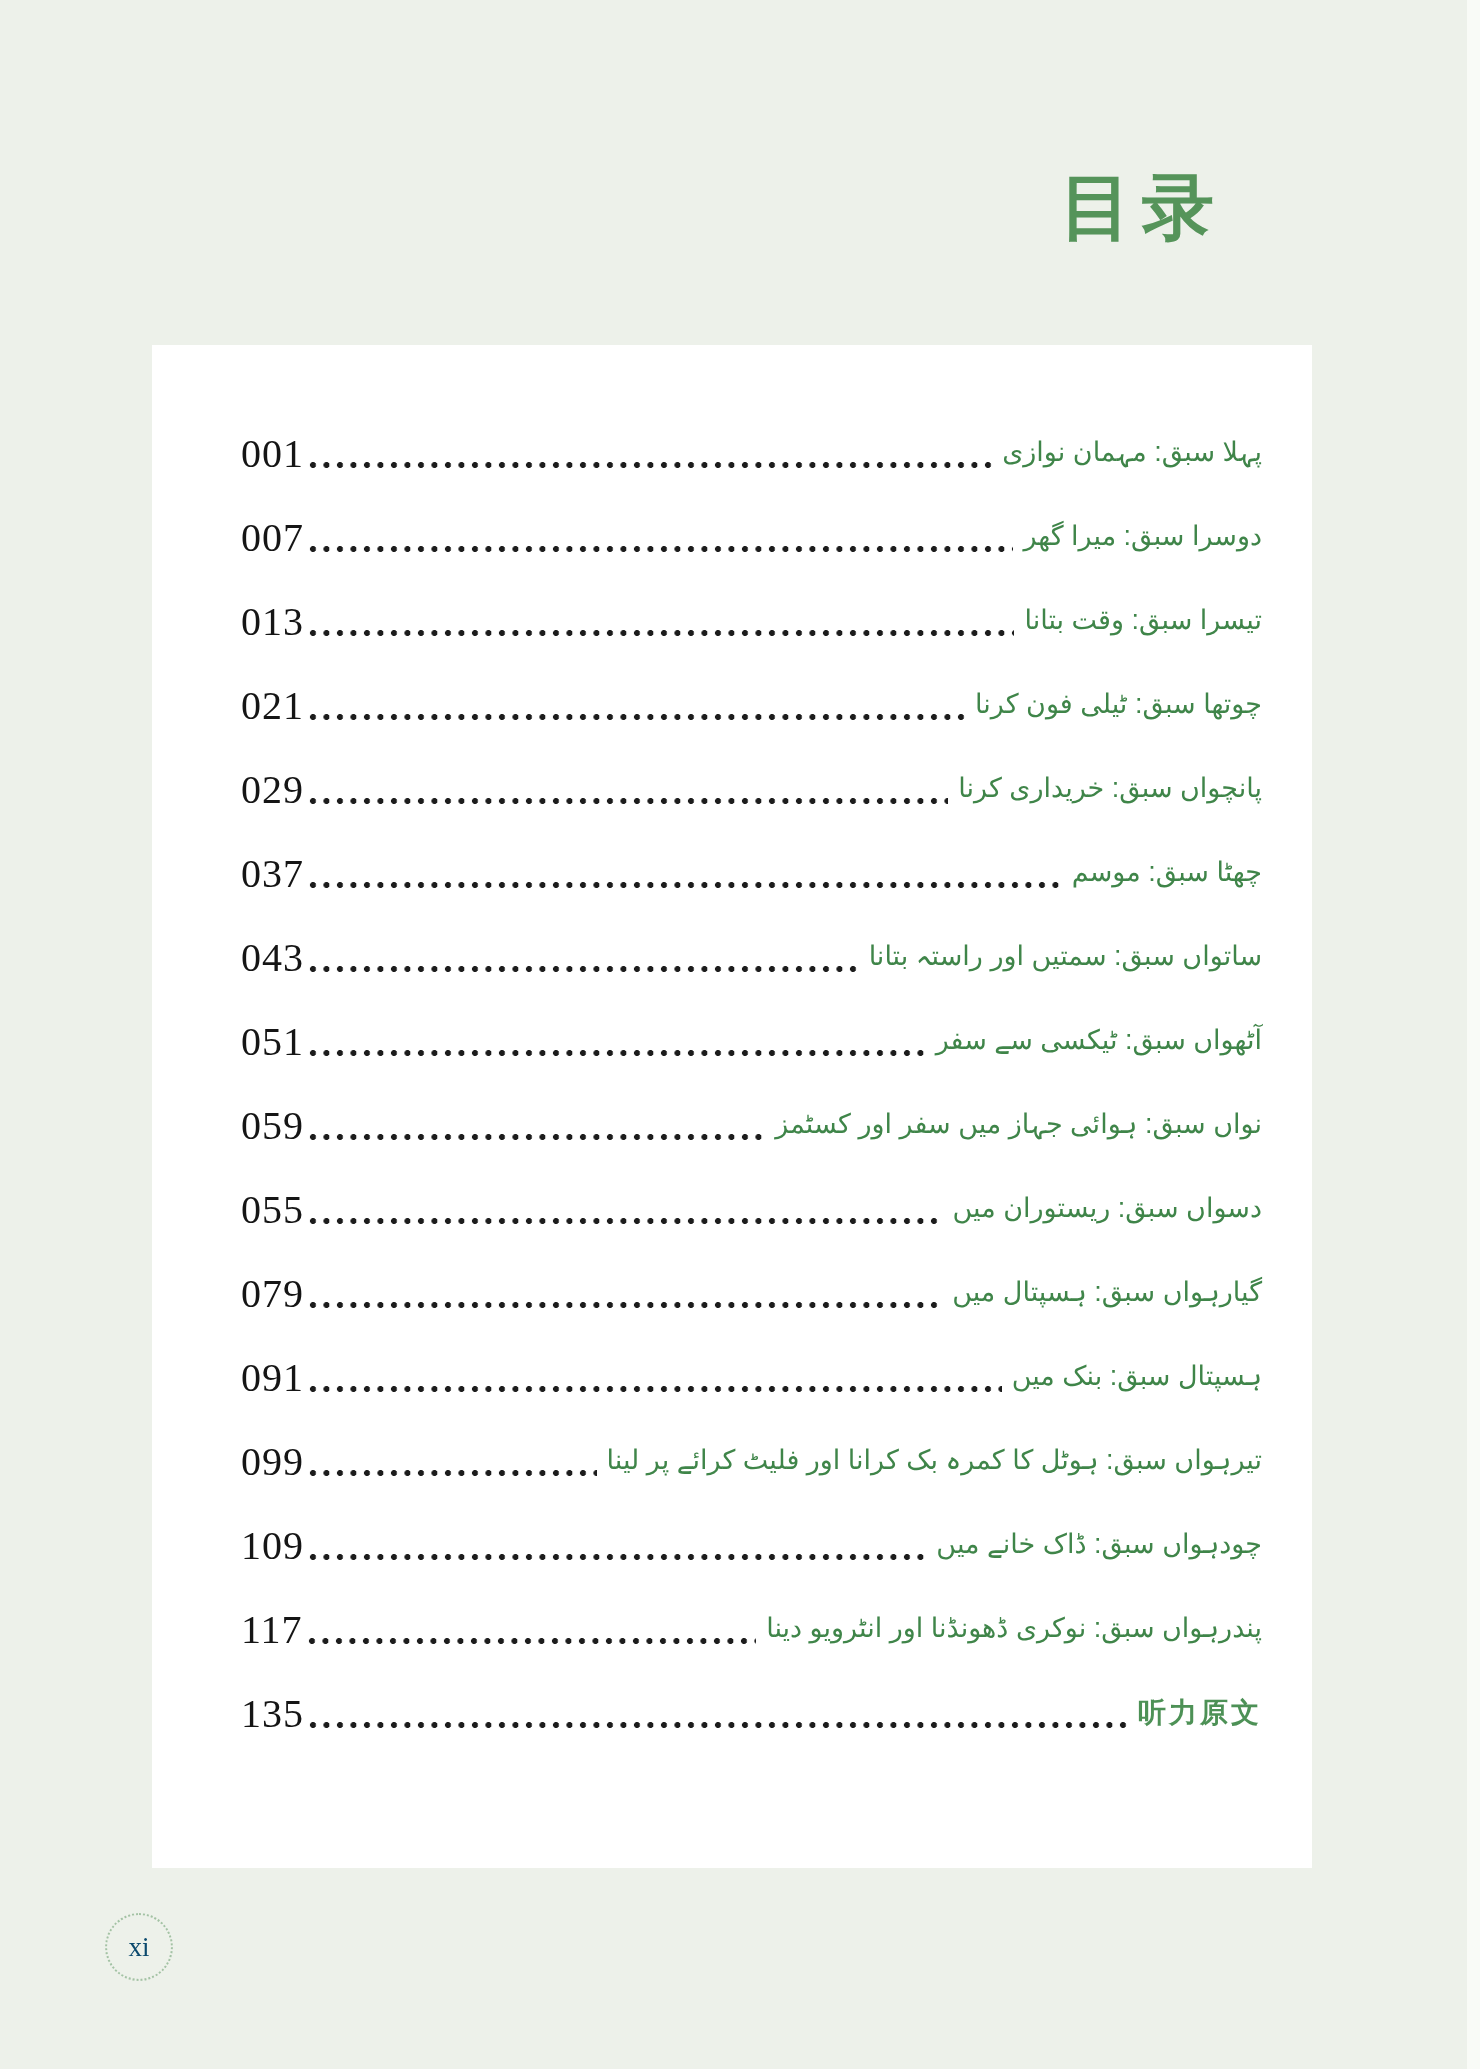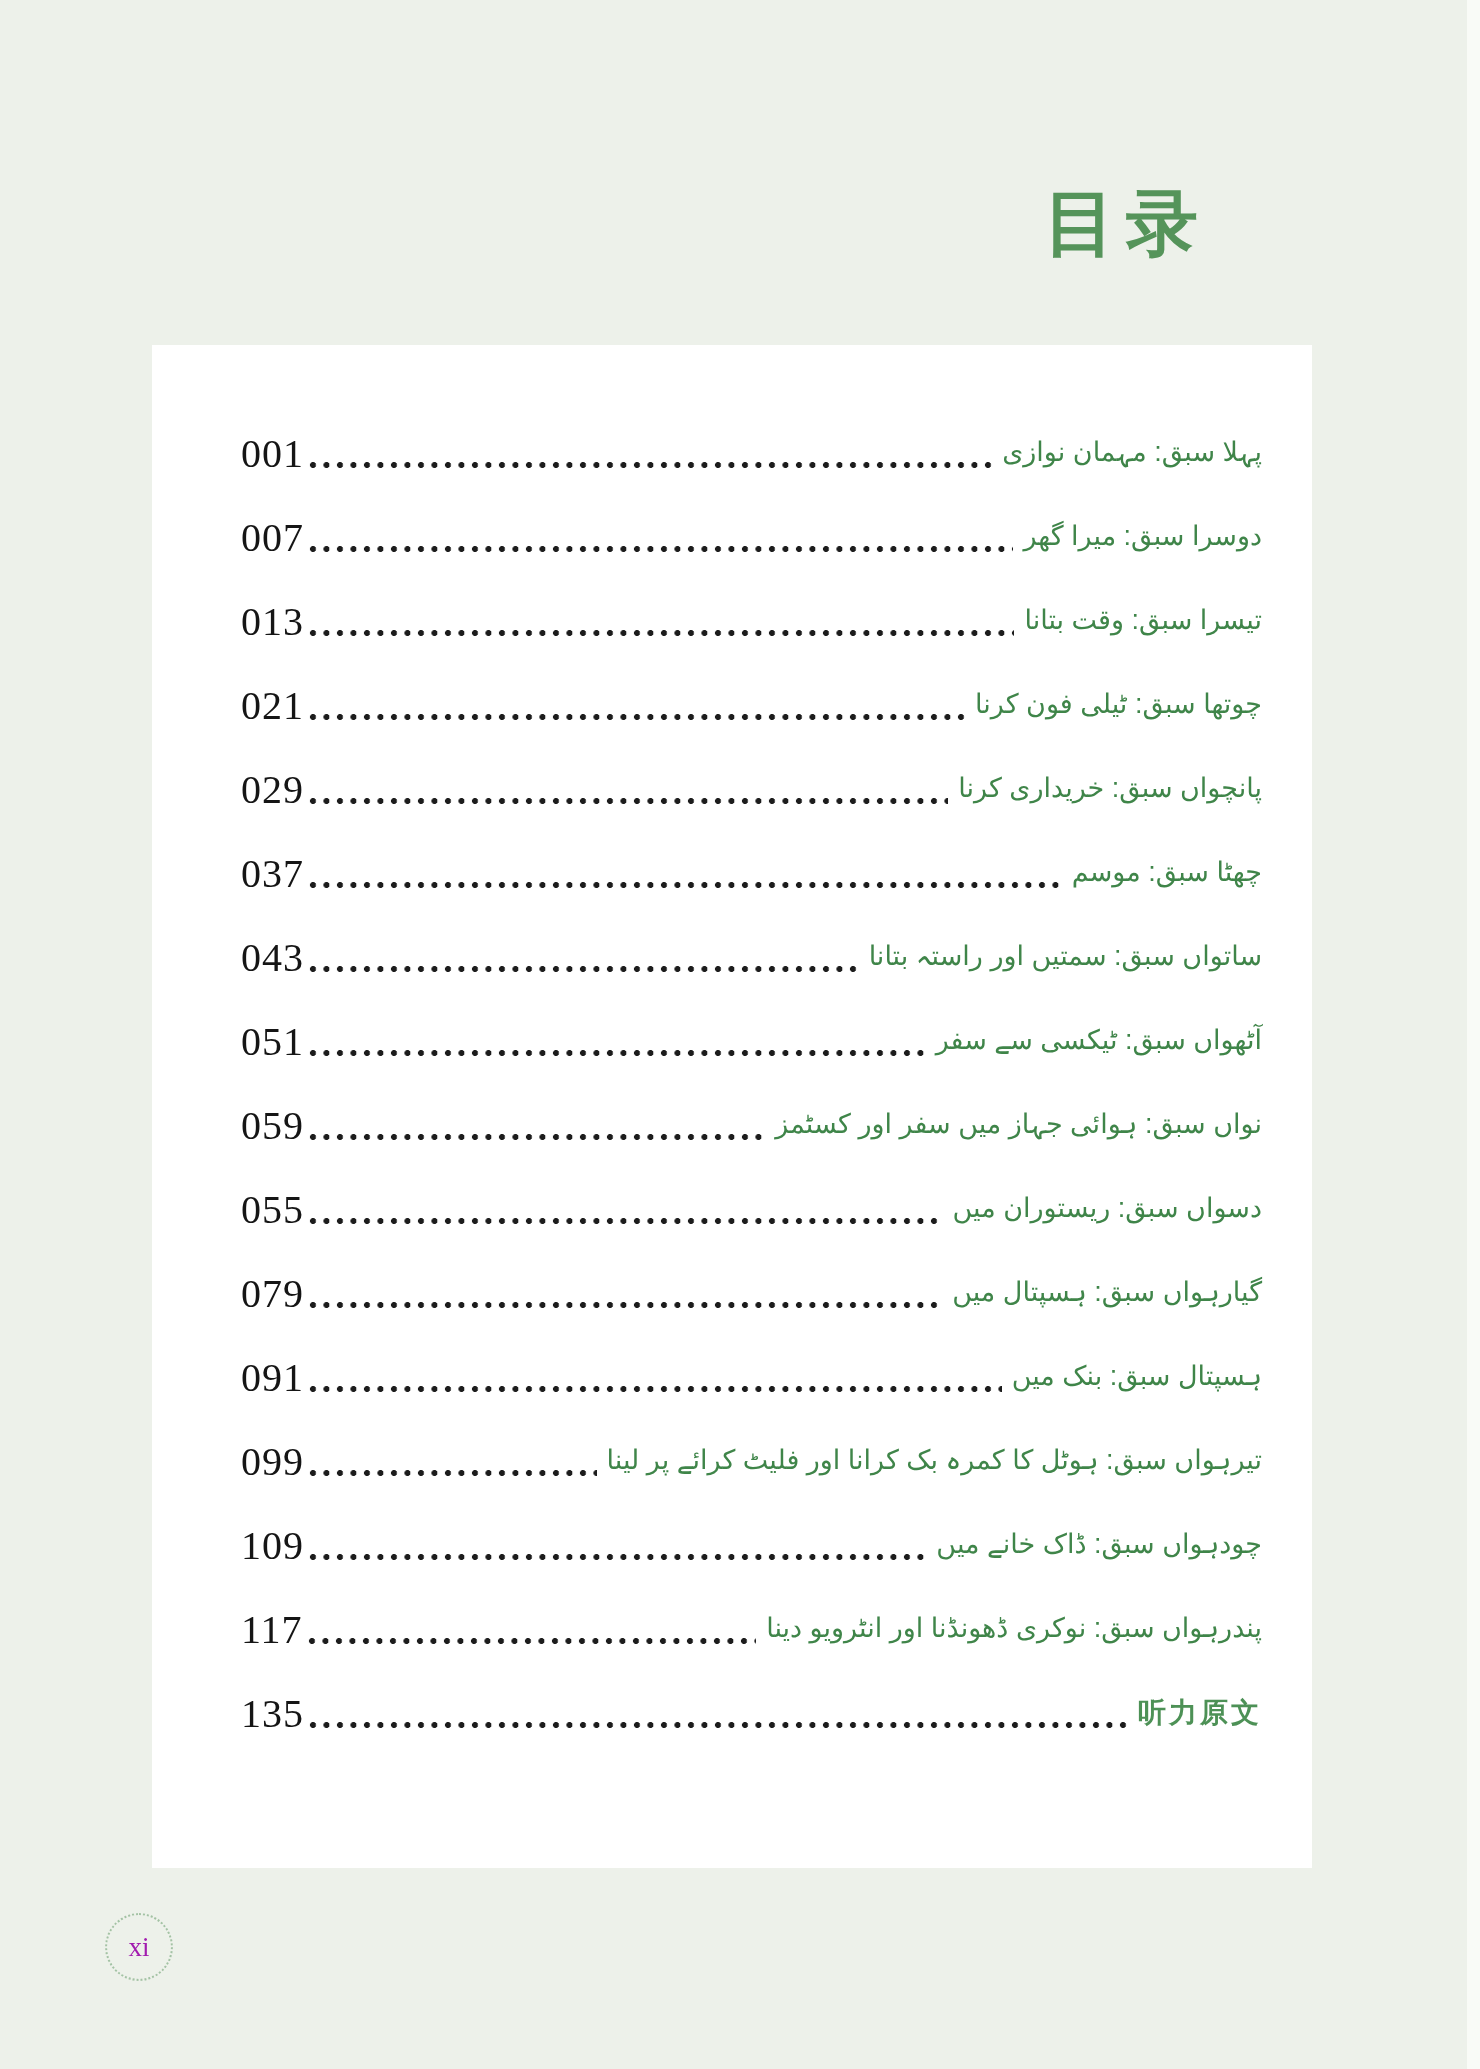--- a/index.html
+++ b/index.html
@@ -19,21 +19,21 @@
     top: 0;
     right: 0;
     width: 13px;
     height: 100%;
     background: #f9fbf7;
   }
   .page-title {
     position: absolute;
     top: 172px;
     right: 256px;
-    margin: 16px;
+    margin: 0;
     font-family: "Liberation Serif", "DejaVu Serif", serif;
     font-weight: 700;
     font-size: 72px;
     line-height: 1;
     letter-spacing: 10px;
     color: #55945a;
   }
   .toc-panel {
     position: absolute;
     left: 152px;
@@ -95,21 +95,21 @@
     border: 2px dotted #a3c2a4;
     border-radius: 50%;
     box-sizing: border-box;
     display: flex;
     align-items: center;
     justify-content: center;
   }
   .page-number-badge span {
     font-family: "Liberation Serif", "DejaVu Serif", serif;
     font-size: 27px;
-    color: #a21caf;
+    color: #0c4a6e;
     text-align: center;
   }
 </style>
 </head>
 <body>
 
 <div class="edge-strip"></div>
 
 <h1 class="page-title">目录</h1>
 

